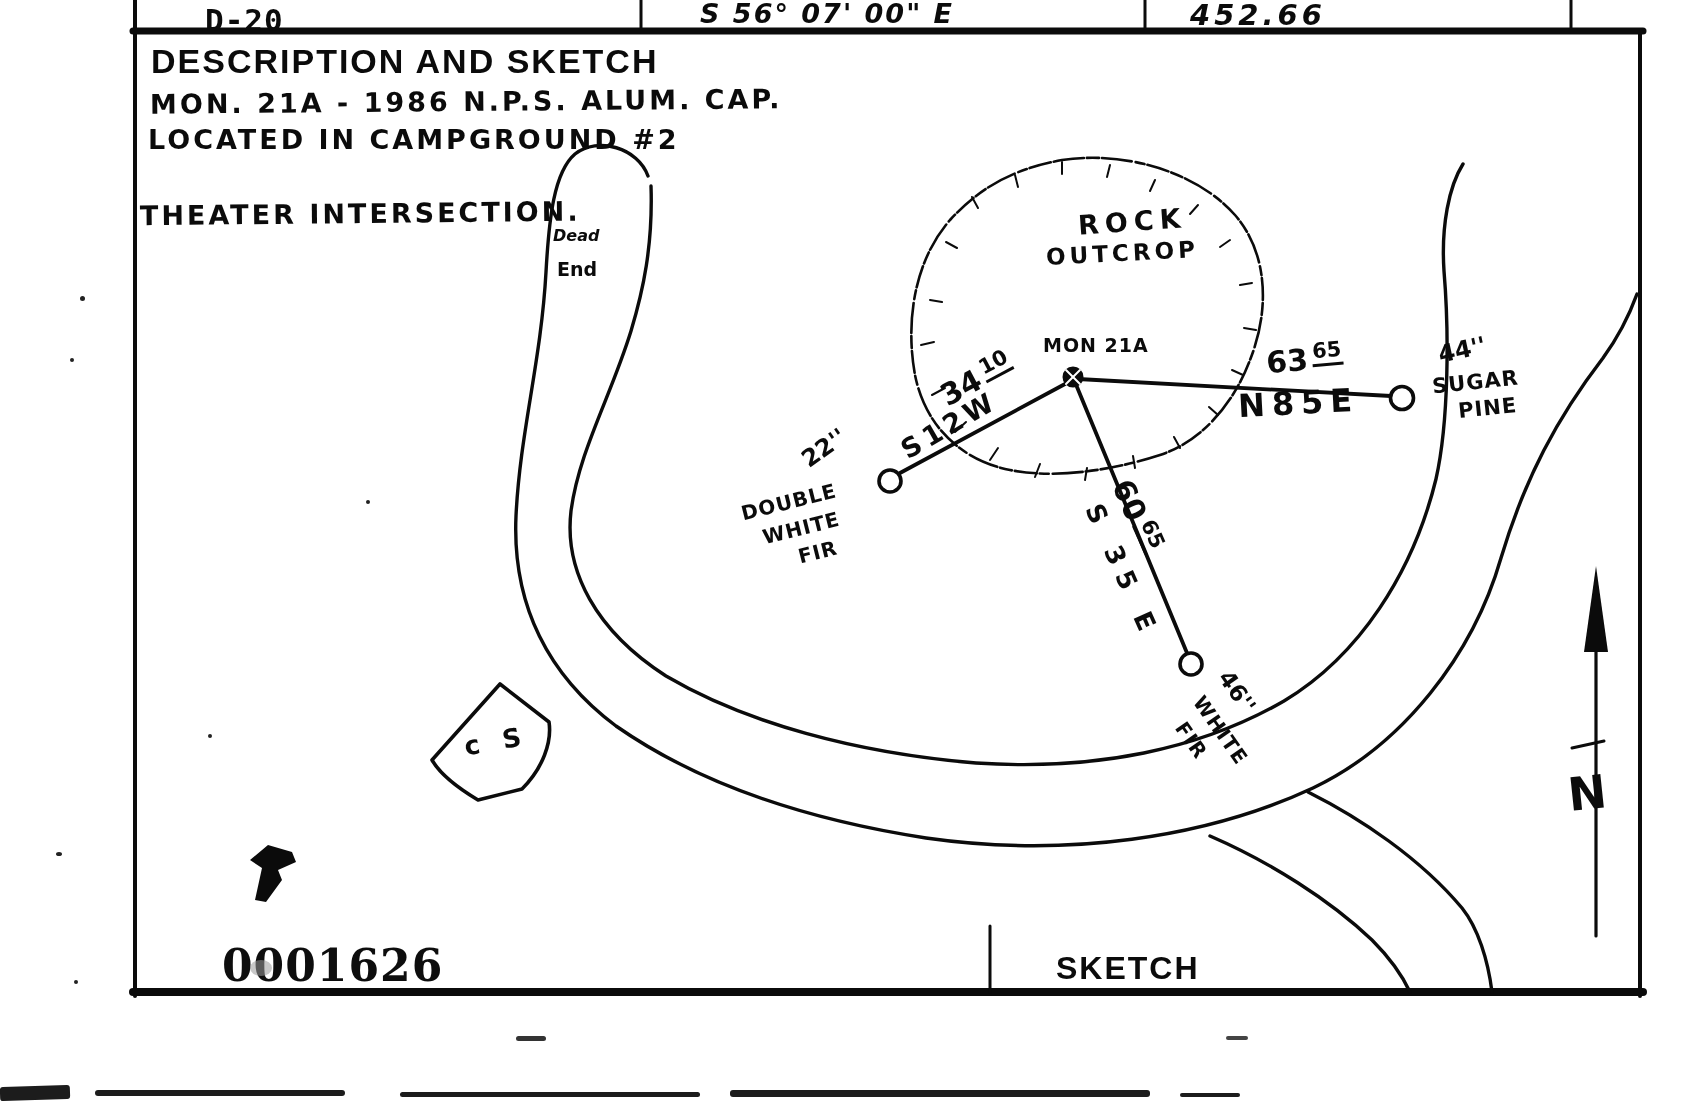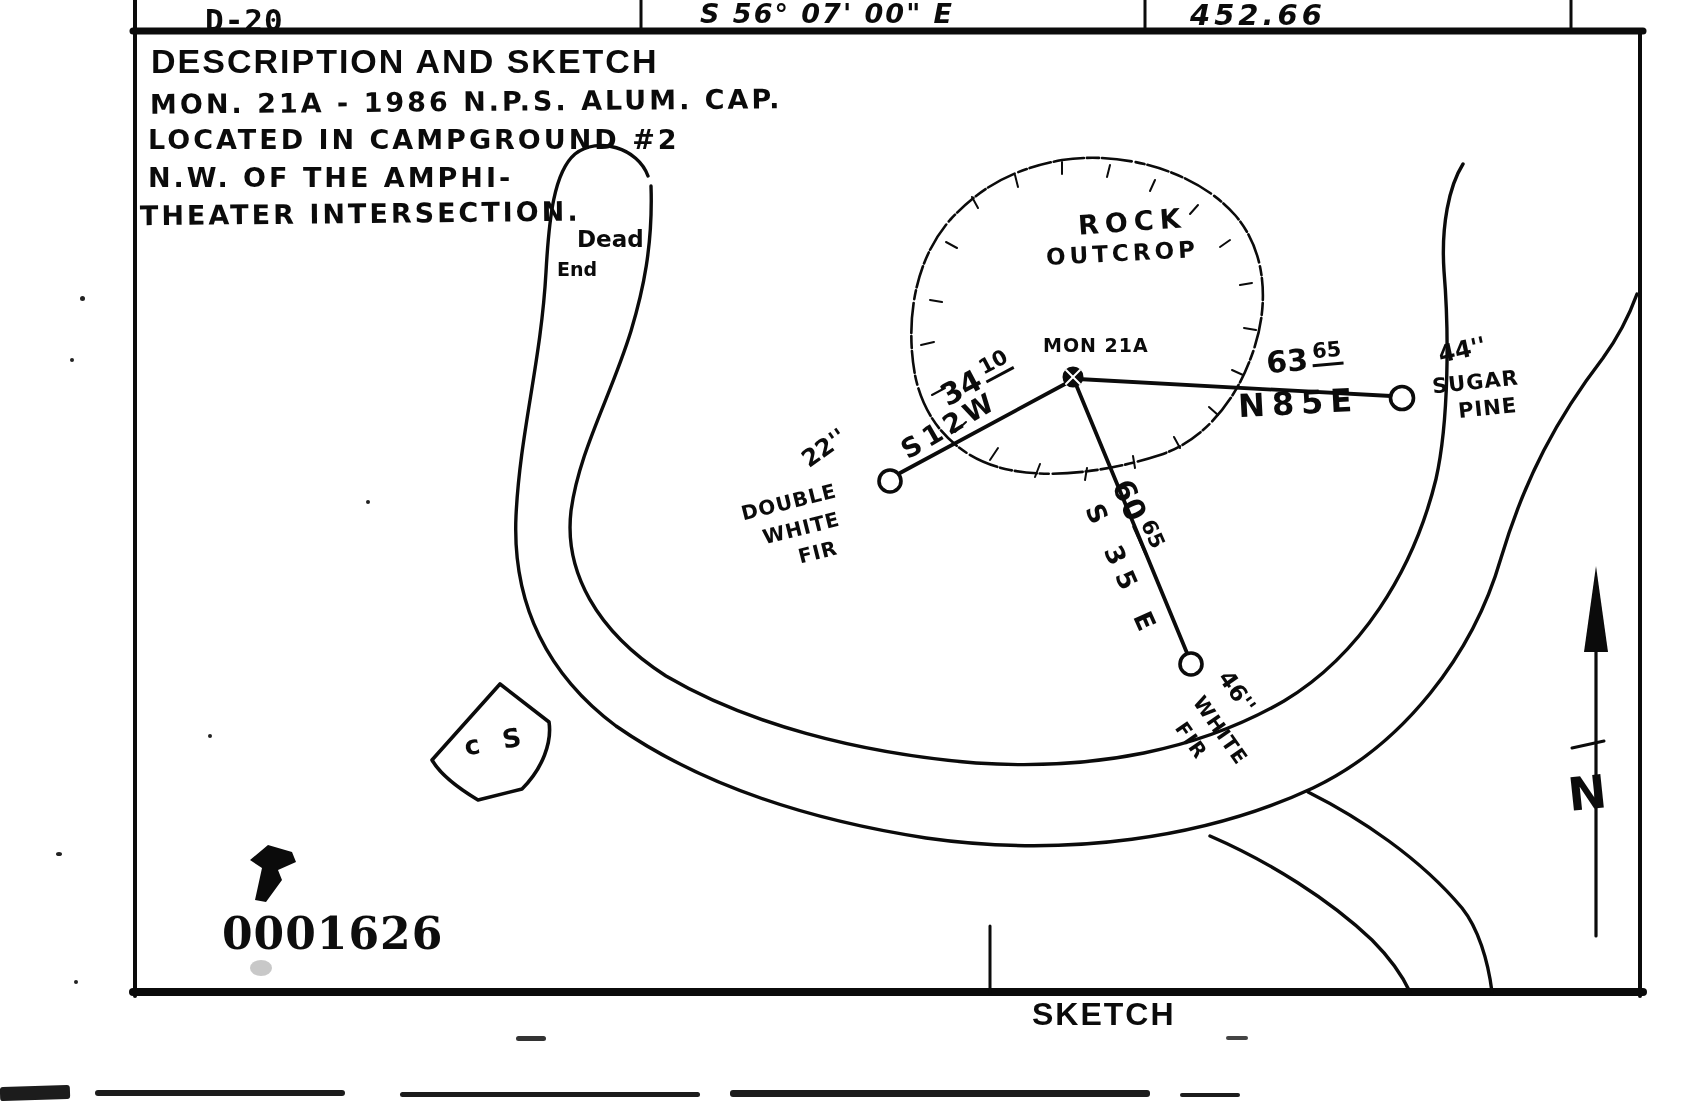--- a/index.html
+++ b/index.html
@@ -108,24 +108,23 @@
     <path fill="#0b0b0b" stroke="none" d="M 255 900 L 262 868 L 250 860 L 268 845 L 292 852 L 296 862 L 278 870 L 282 880 L 266 902 Z"></path>
   </svg>
 
   <div class="txt cell-station hw" style="left:205px;top:2px;">D-20</div>
   <div class="txt cell-bearing hw hw-slant" style="left:700px;top:-2px;">S 56° 07' 00" E</div>
   <div class="txt cell-distance hw hw-slant" style="left:1190px;top:-2px;">452.66</div>
 
   <div class="txt printed title" style="left:151px;top:42px;">DESCRIPTION AND SKETCH</div>
   <div class="txt hw desc" style="left:150px;top:86px;transform:rotate(-0.5deg);">MON. 21A - 1986  N.P.S. ALUM. CAP.</div>
   <div class="txt hw desc" style="left:148px;top:124px;">LOCATED IN CAMPGROUND #2</div>
-  <div class="txt hw desc" style="left:148px;top:162px;">N.W. OF THE AMPHI-</div>
   <div class="txt hw desc" style="left:140px;top:198px;transform:rotate(-0.6deg);">THEATER INTERSECTION.</div>
 
-  <div class="txt hw" style="left:577px;top:226px;font-size:23px;">Dead</div>
+  <div class="txt hw" style="left:553px;top:226px;font-size:16px;font-style:italic;">Dead</div>
   <div class="txt hw" style="left:557px;top:258px;font-size:19px;">End</div>
 
   <div class="txt hw" style="left:1078px;top:206px;font-size:27px;letter-spacing:6px;transform:rotate(-4deg);">ROCK</div>
   <div class="txt hw" style="left:1046px;top:240px;font-size:23px;letter-spacing:4px;transform:rotate(-3deg);">OUTCROP</div>
 
   <div class="txt hw" style="left:1043px;top:334px;font-size:19px;letter-spacing:1px;">MON 21A</div>
 
   <div class="txt hw tie-dist" style="left:942px;top:378px;transform:rotate(-28deg);transform-origin:left center;"><span>34</span><sup>10</sup></div>
   <div class="txt hw tie-bear" style="left:903px;top:436px;transform:rotate(-30deg);transform-origin:left center;">S12W</div>
   <div class="txt hw tree-size" style="left:800px;top:434px;transform:rotate(-35deg);">22''</div>
@@ -142,23 +141,23 @@
   <div class="txt hw tie-dist" style="left:1122px;top:462px;transform:rotate(66deg);transform-origin:left center;"><span>60</span><sup>65</sup></div>
   <div class="txt hw" style="left:1093px;top:490px;font-size:26px;letter-spacing:9px;transform:rotate(66deg);transform-origin:left center;">S 35 E</div>
   <div class="txt hw tree-size" style="left:1224px;top:660px;font-size:23px;transform:rotate(55deg);transform-origin:left center;">46''</div>
   <div class="txt hw tree-lbl" style="left:1198px;top:686px;transform:rotate(55deg);transform-origin:left center;">WHITE</div>
   <div class="txt hw tree-lbl" style="left:1180px;top:712px;transform:rotate(55deg);transform-origin:left center;">FIR</div>
 
   <div class="txt hw" style="left:464px;top:726px;font-size:26px;letter-spacing:7px;transform:rotate(-10deg);">c S</div>
 
   <div class="txt hw north-n" style="left:1568px;top:766px;transform:rotate(-6deg);">N</div>
 
-  <div class="txt stamp" style="left:222px;top:908px;">0001626</div>
+  <div class="txt stamp" style="left:222px;top:940px;">0001626</div>
 
-  <div class="txt printed caption" style="left:1032px;top:950px;margin-top:46px;">SKETCH</div>
+  <div class="txt printed caption" style="left:1056px;top:950px;">SKETCH</div>
 
   <div class="dot" style="left:80px;top:296px;width:5px;height:5px;"></div>
   <div class="dot" style="left:70px;top:358px;width:4px;height:4px;"></div>
   <div class="dot" style="left:56px;top:852px;width:6px;height:4px;"></div>
   <div class="dot" style="left:74px;top:980px;width:4px;height:4px;"></div>
   <div class="dot" style="left:366px;top:500px;width:4px;height:4px;"></div>
   <div class="dot" style="left:208px;top:734px;width:4px;height:4px;"></div>
   <div class="smudge" style="left:250px;top:960px;width:22px;height:16px;background:#9a9a9a;opacity:.55;border-radius:50%;"></div>
   <div class="smudge" style="left:516px;top:1036px;width:30px;height:5px;background:#333;"></div>
   <div class="smudge" style="left:1226px;top:1036px;width:22px;height:4px;background:#444;"></div>

